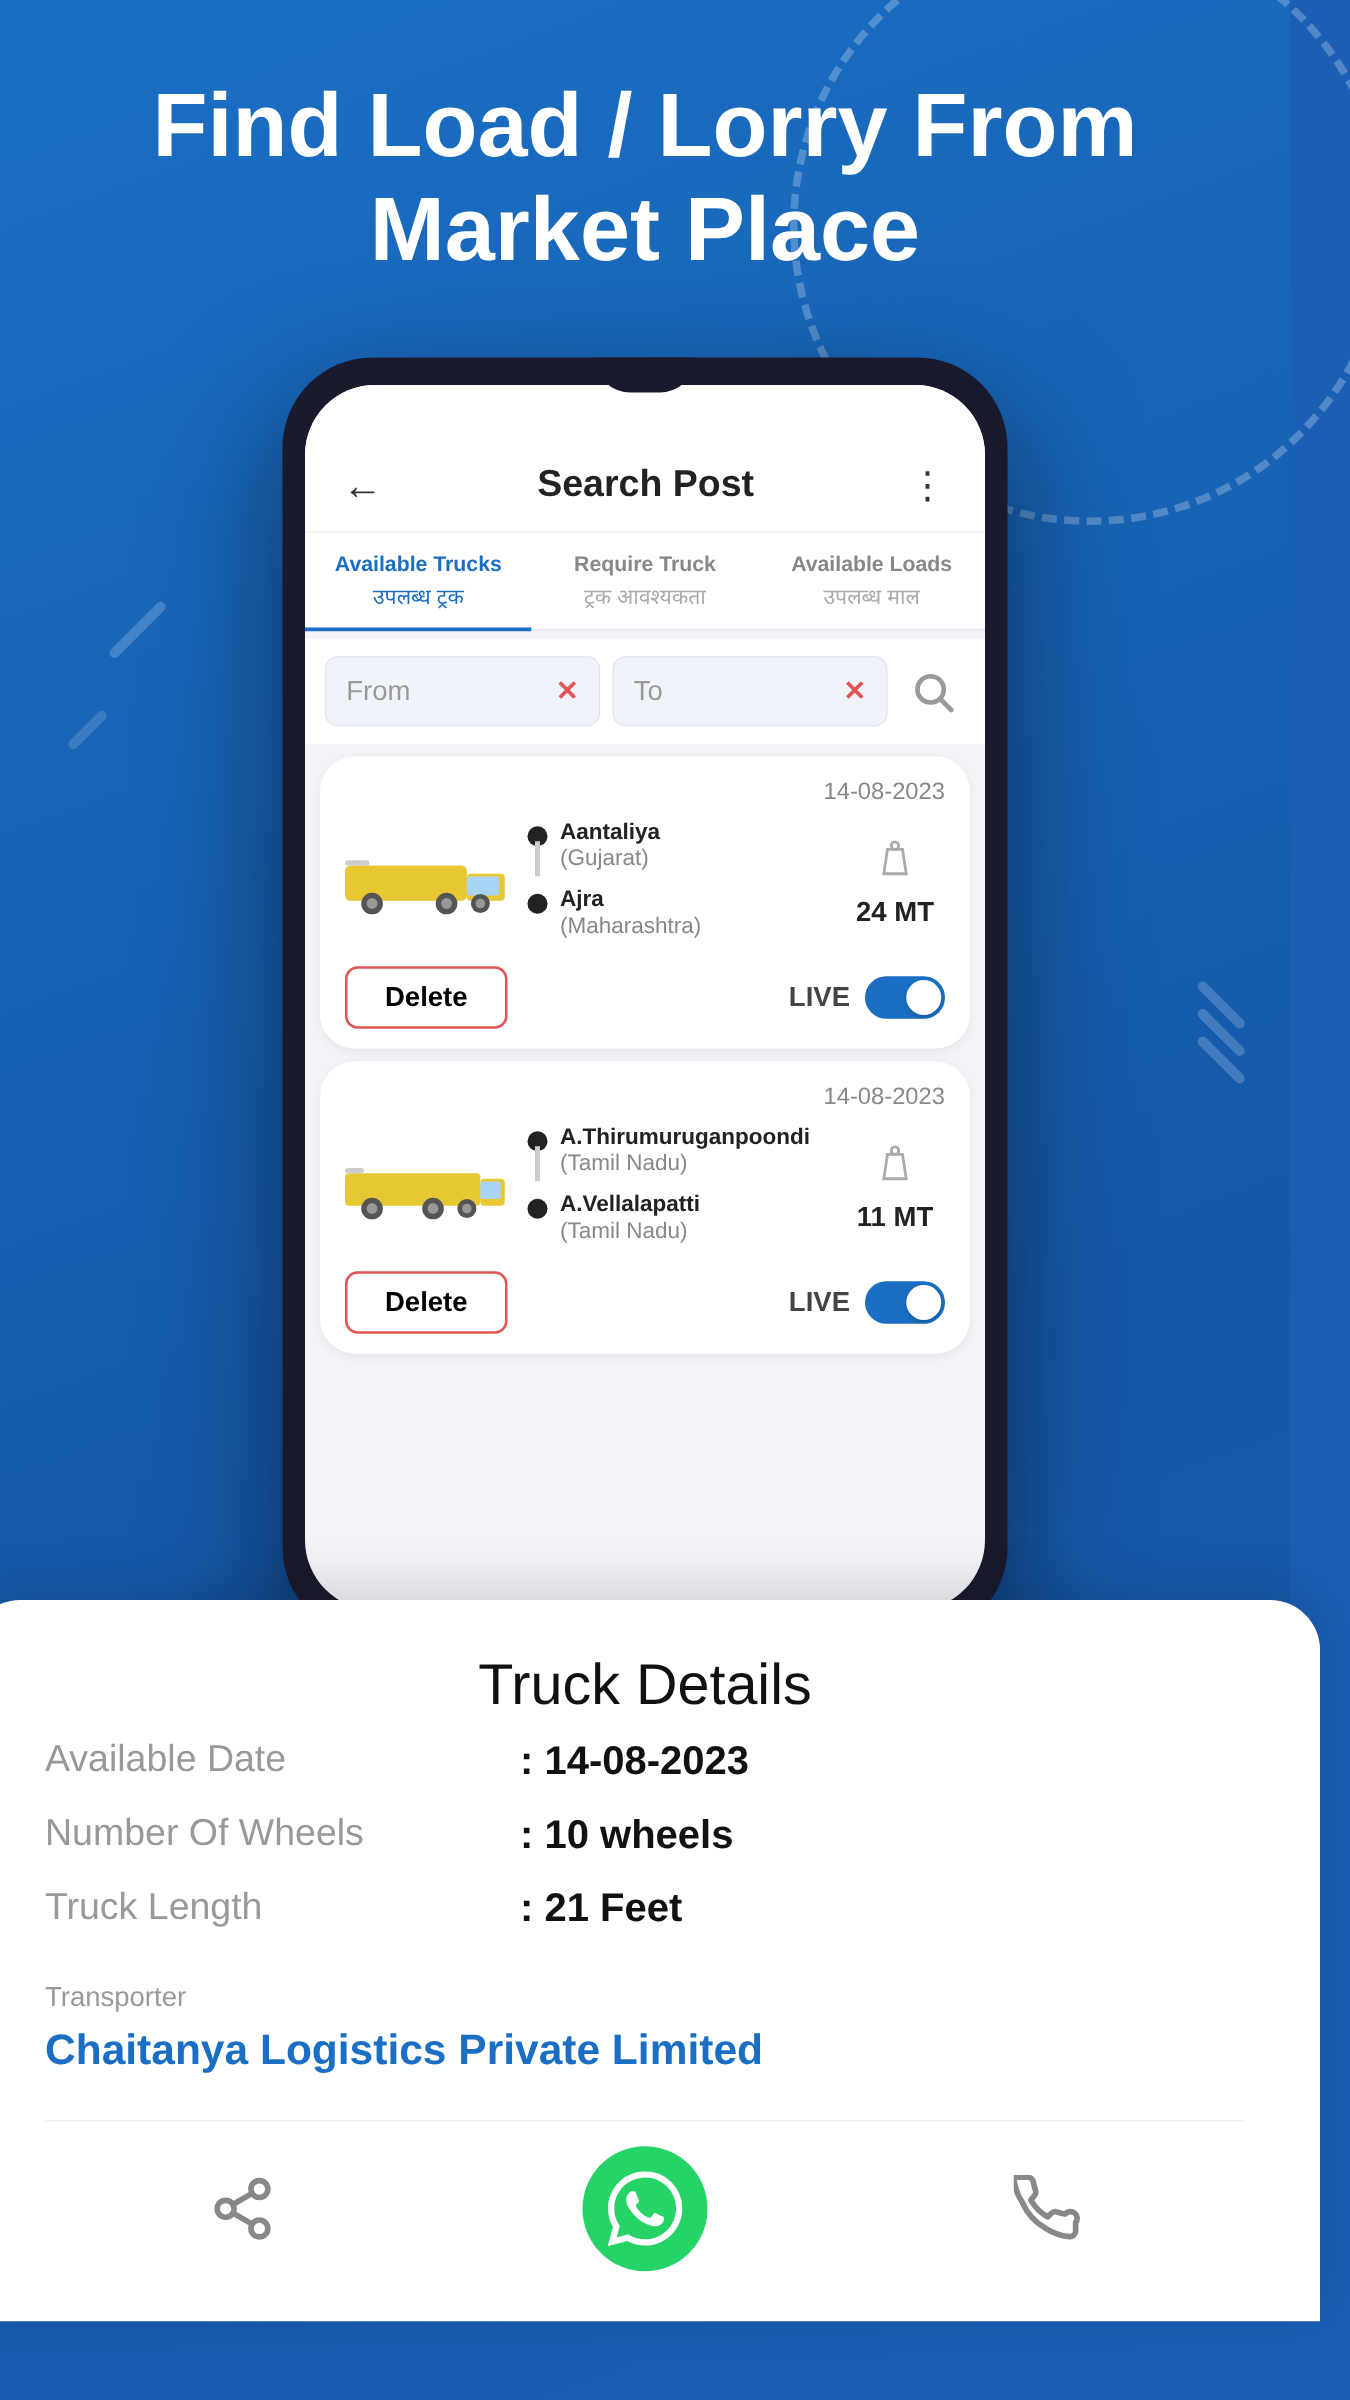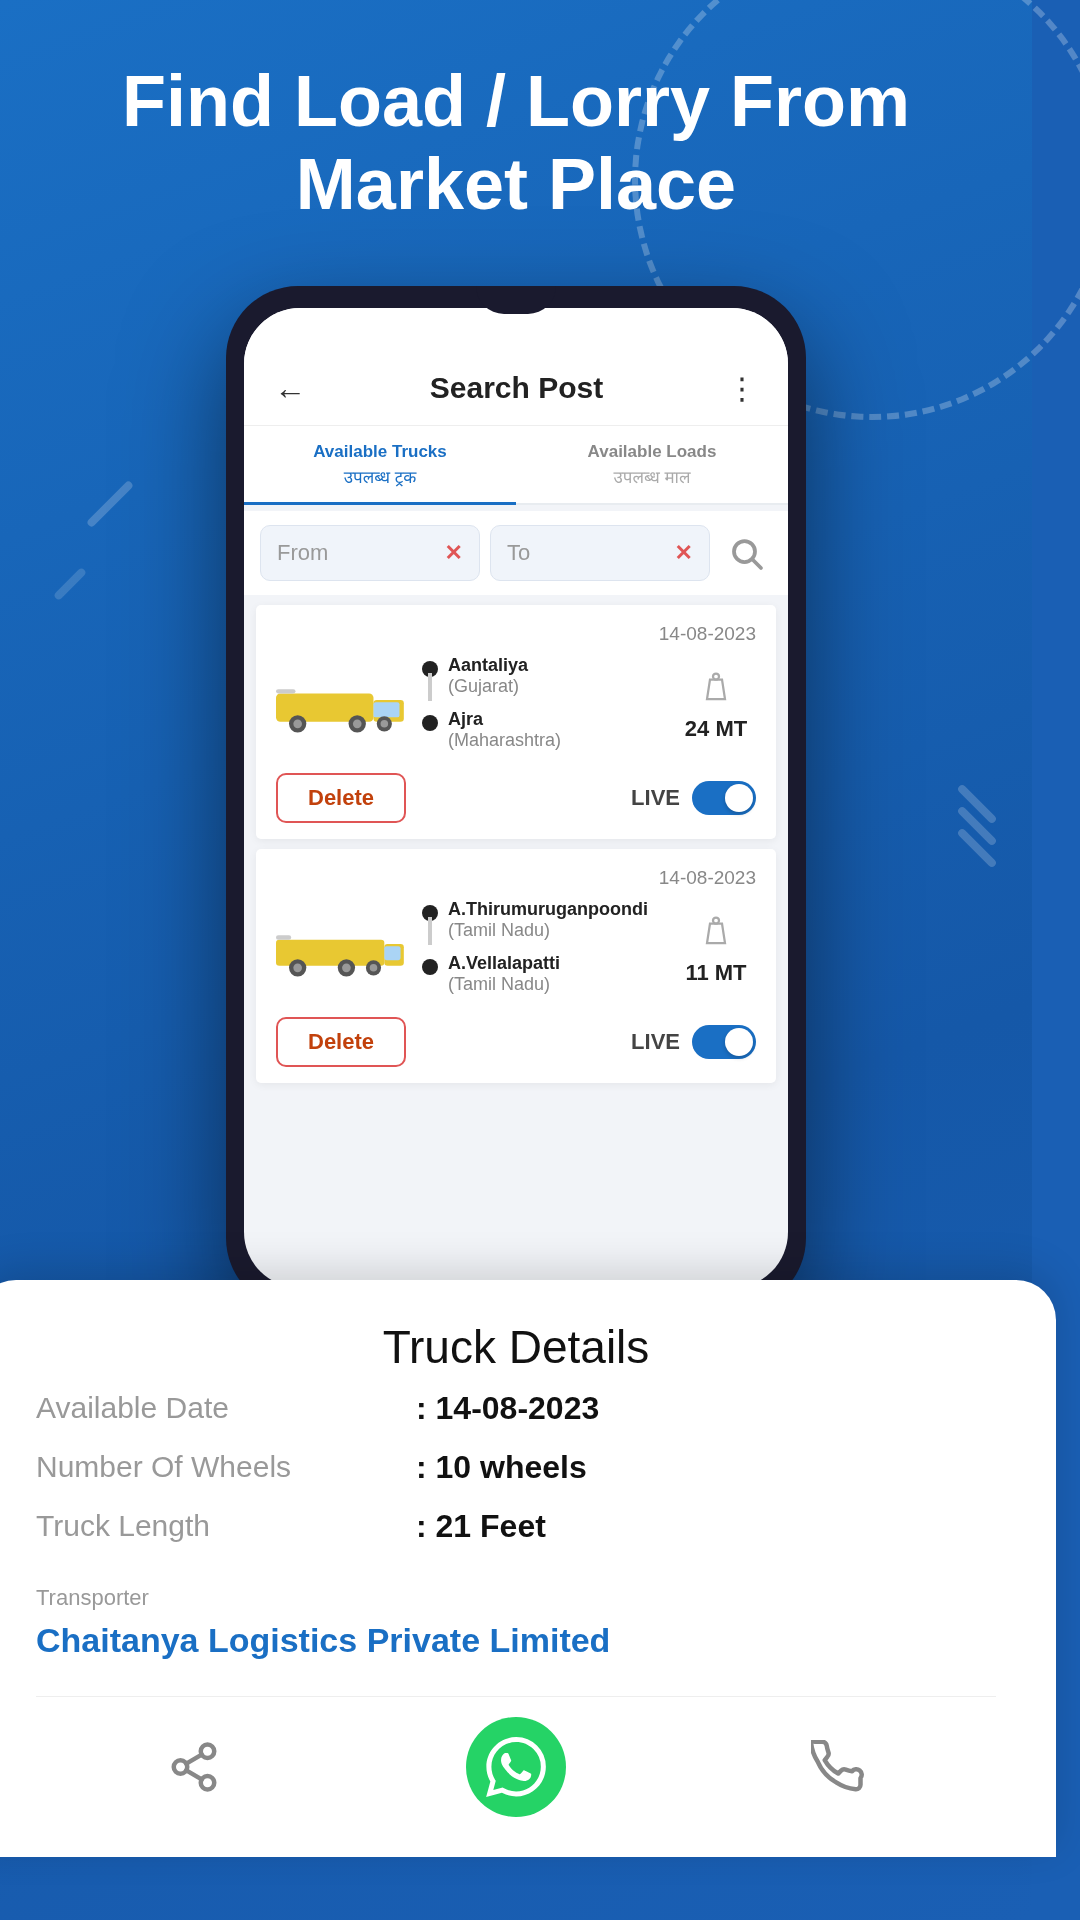--- a/index.html
+++ b/index.html
@@ -198,21 +198,21 @@
       display: flex;
       align-items: center;
       justify-content: center;
       cursor: pointer;
     }
 
     
     .truck-card {
       background: #fff;
       margin: 10px 12px;
-      border-radius: 5px;
+      border-radius: 28px;
       padding: 18px 20px 16px 20px;
       box-shadow: 0 2px 8px rgba(0,0,0,0.06);
     }
     .card-date {
       text-align: right;
       font-size: 19px;
       color: #888;
       margin-bottom: 10px;
     }
     .card-body {
@@ -273,21 +273,21 @@
       margin-top: 4px;
     }
     .card-footer {
       display: flex;
       align-items: center;
       justify-content: space-between;
       margin-top: 16px;
     }
     .delete-btn {
       border: 2px solid #e05555;
-      color: #c2410c;
+      color: #000000;
       background: #fff;
       border-radius: 10px;
       padding: 10px 30px;
       font-size: 22px;
       font-weight: 600;
       cursor: pointer;
     }
     .live-row {
       display: flex;
       align-items: center;
@@ -425,20 +425,24 @@
           <div class="top-bar">
             <span class="back-btn">←</span>
             <span class="screen-title">Search Post</span>
             <span class="more-btn">⋮</span>
           </div>
 
           <div class="tabs">
             <div class="tab active">
               <div class="tab-label">Available Trucks</div>
               <div class="tab-sub">उपलब्ध ट्रक</div>
+            </div>
+            <div class="tab">
+              <div class="tab-label">Require Truck</div>
+              <div class="tab-sub">ट्रक आवश्यकता</div>
             </div>
             <div class="tab">
               <div class="tab-label">Available Loads</div>
               <div class="tab-sub">उपलब्ध माल</div>
             </div>
           </div>
 
           <div class="search-bar">
             <div class="search-input">
               <span>From</span>

